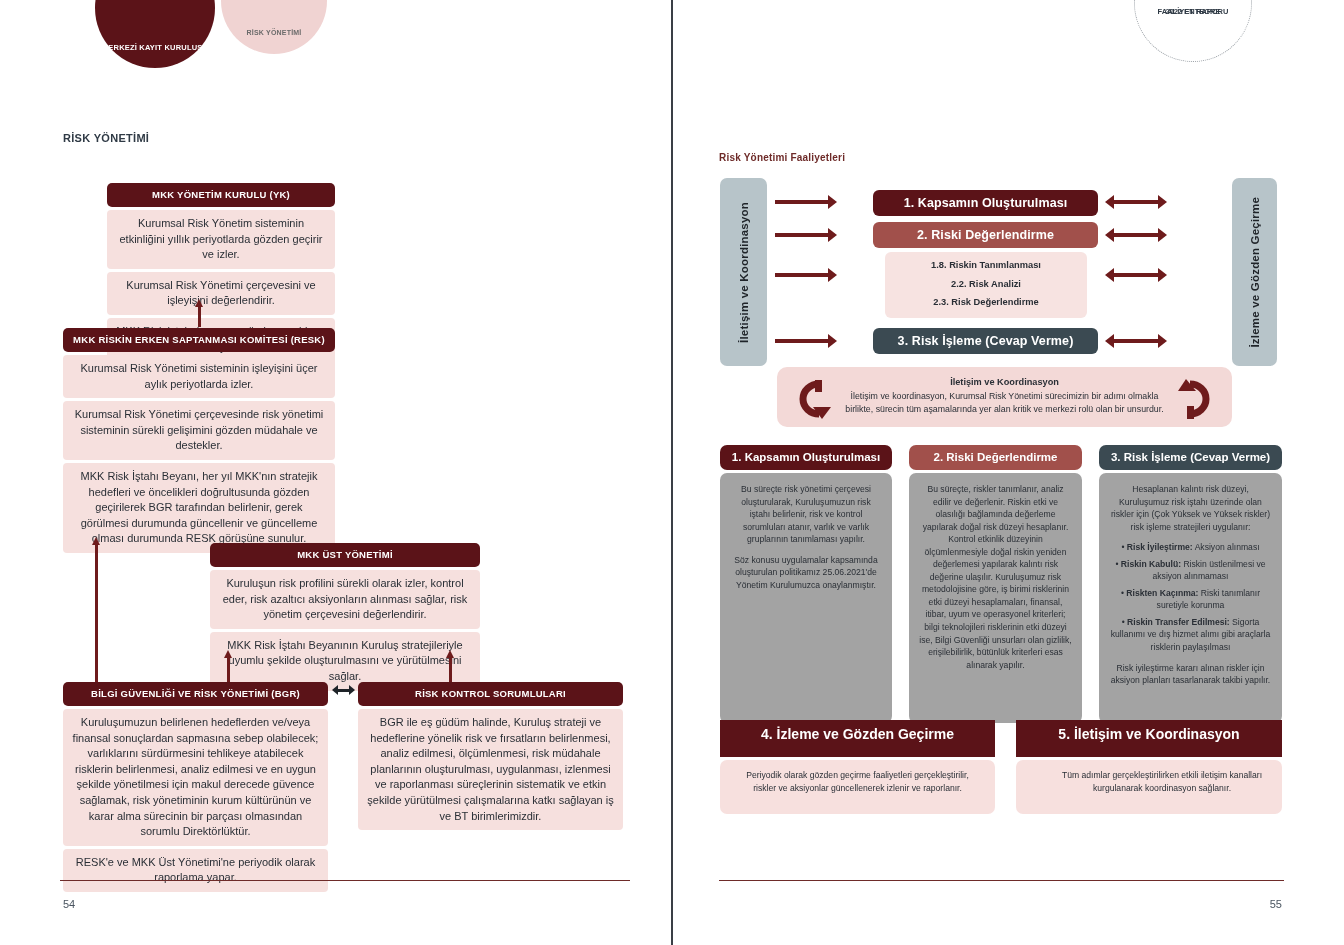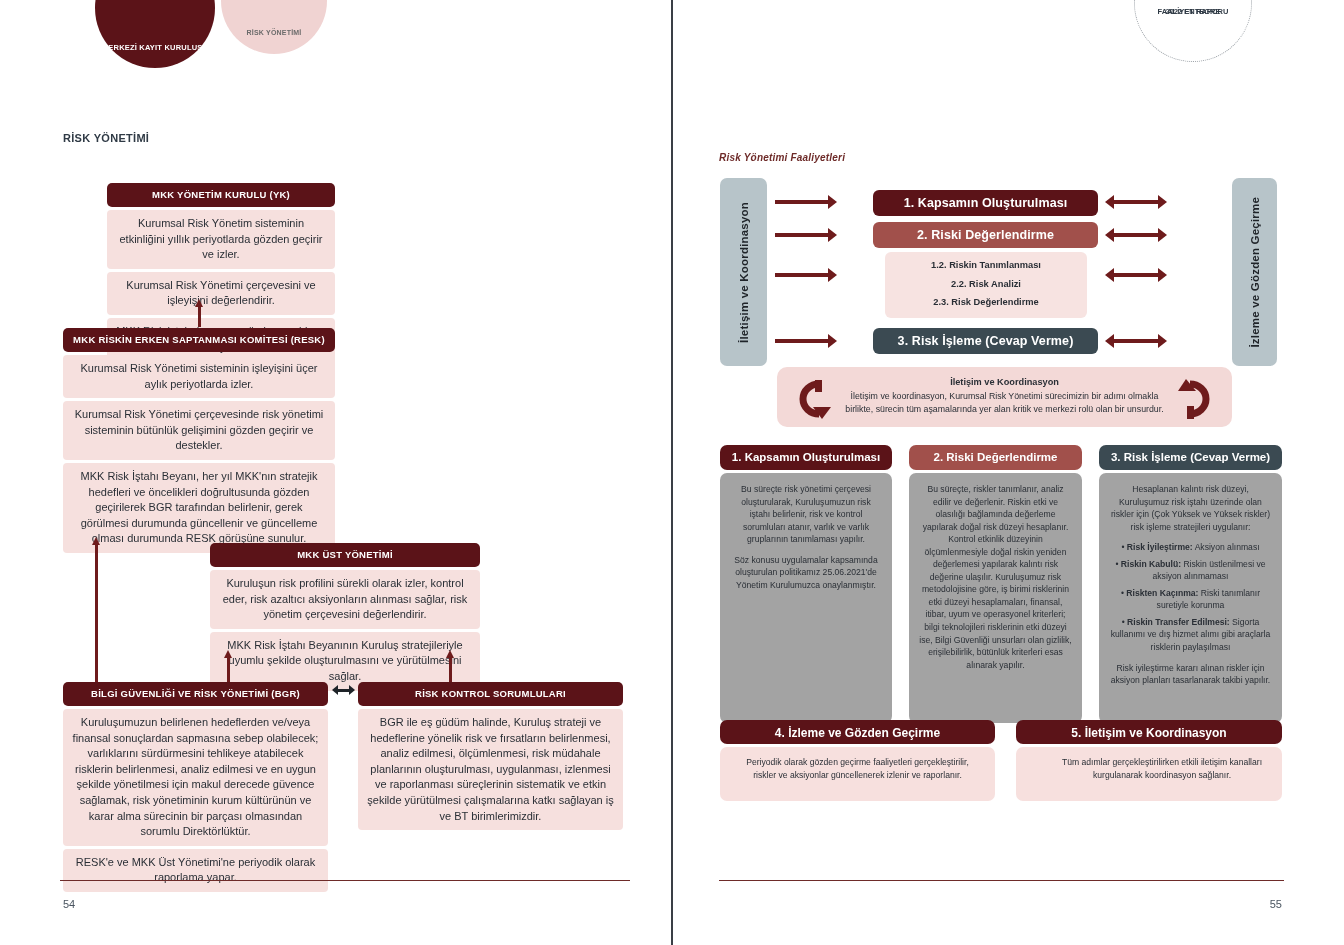--- a/index.html
+++ b/index.html
@@ -87,21 +87,21 @@
   .dblarrow { position: absolute; display:flex; align-items:center; }
   .dblarrow .bar { height: 3px; background:#1f2429; flex:1; }
   .dblarrow .l, .dblarrow .r { width:0; height:0; border-top:5px solid transparent; border-bottom:5px solid transparent; }
   .dblarrow .l { border-right:6px solid #1f2429; }
   .dblarrow .r { border-left:6px solid #1f2429; }
 
   
   .right-page { position: absolute; left: 673px; top: 0; width: 671px; height: 945px; }
   .sec-title {
     position: absolute; left: 719px; top: 152px;
-    font-size: 10px; font-weight: bold; color: #6e2b29; letter-spacing: .2px; font-style: italic;
+    font-size: 10px; font-weight: bold; color: #6e2b29; letter-spacing: .2px;
   }
   .vside {
     position: absolute; background: #b7c4c9; border-radius: 7px;
     display: flex; align-items: center; justify-content: center;
   }
   .vside span {
     writing-mode: vertical-rl; transform: rotate(180deg);
     font-size: 11.5px; font-weight: bold; color: #1f2429; letter-spacing: .2px;
   }
   .flowbar {
@@ -143,22 +143,22 @@
     font-size: 8.6px; line-height: 1.46; text-align: center;
     padding: 10px 10px 12px; margin-top: 3px;
   }
   .col-body p { margin-bottom: 8px; }
   .col-body p:last-child { margin-bottom: 0; }
   .bul { text-align: center; margin-bottom: 4px; }
   .bul b { font-weight: bold; }
 
   .wide { position: absolute; }
   .wide-head {
-    background: #5b1318; color: #fff; border-radius: 7px; text-align: center;
-    font-size: 12px; font-weight: bold; padding: 6px 4px 4px;
+    background: #5b1318; color: #fff; border-radius: 0; text-align: center;
+    font-size: 14px; font-weight: bold; padding: 6px 4px 15px;
   }
   .wide-body {
     background: #f7e0de; border-radius: 7px; color: #2a2f36;
     font-size: 8.6px; line-height: 1.5; text-align: center;
     padding: 9px 14px 11px; margin-top: 3px;
   }
 </style>
 </head>
 <body>
 
@@ -191,21 +191,21 @@
     </div>
 
     <div class="uarrow" style="left:195px; top:299px; height:28px; width:8px;">
       <div class="head"></div>
         <div class="shaft" style="height:21px;"></div>
     </div>
 
     <div class="grp" style="left:63px; top:328px; width:272px;">
       <div class="grp-head">MKK RİSKİN ERKEN SAPTANMASI KOMİTESİ (RESK)</div>
       <div class="grp-item">Kurumsal Risk Yönetimi sisteminin işleyişini üçer aylık periyotlarda izler.</div>
-      <div class="grp-item">Kurumsal Risk Yönetimi çerçevesinde risk yönetimi sisteminin bütünlük gelişimini gözden geçirir ve destekler.</div>
+      <div class="grp-item">Kurumsal Risk Yönetimi çerçevesinde risk yönetimi sisteminin sürekli gelişimini gözden müdahale ve destekler.</div>
       <div class="grp-item">MKK Risk İştahı Beyanı, her yıl MKK'nın stratejik hedefleri ve öncelikleri doğrultusunda gözden geçirilerek BGR tarafından belirlenir, gerek görülmesi durumunda güncellenir ve güncelleme olması durumunda RESK görüşüne sunulur.</div>
     </div>
 
     <div class="uarrow" style="left:92px; top:537px; height:145px; width:8px;">
       <div class="head"></div>
         <div class="shaft" style="height:138px;"></div>
     </div>
 
     <div class="grp" style="left:210px; top:543px; width:270px;">
       <div class="grp-head">MKK ÜST YÖNETİMİ</div>
@@ -292,21 +292,21 @@
         <div class="tip"></div>
       </div>
 
     <div class="flowbar" style="left:200px; top:190px; width:225px; height:26px; background:#5b1318;">
       <span>1. Kapsamın Oluşturulması</span>
     </div>
     <div class="flowbar" style="left:200px; top:222px; width:225px; height:26px; background:#a1504b;">
       <span>2. Riski Değerlendirme</span>
     </div>
     <div class="flow-sub" style="left:212px; top:252px; width:202px; height:66px;">
-      <div>1.2. Riskin Tanımlanması</div>
+      <div>1.8. Riskin Tanımlanması</div>
       <div>2.2. Risk Analizi</div>
       <div>2.3. Risk Değerlendirme</div>
     </div>
     <div class="flowbar" style="left:200px; top:328px; width:225px; height:26px; background:#3b4a52;">
       <span>3. Risk İşleme (Cevap Verme)</span>
     </div>
 
     <div class="coord-box" style="left:104px; top:367px; width:455px; height:60px;">
       <b>İletişim ve Koordinasyon</b><br>
       <span>İletişim ve koordinasyon, Kurumsal Risk Yönetimi sürecimizin bir adımı olmakla birlikte, sürecin tüm aşamalarında yer alan kritik ve merkezi rolü olan bir unsurdur.</span>

